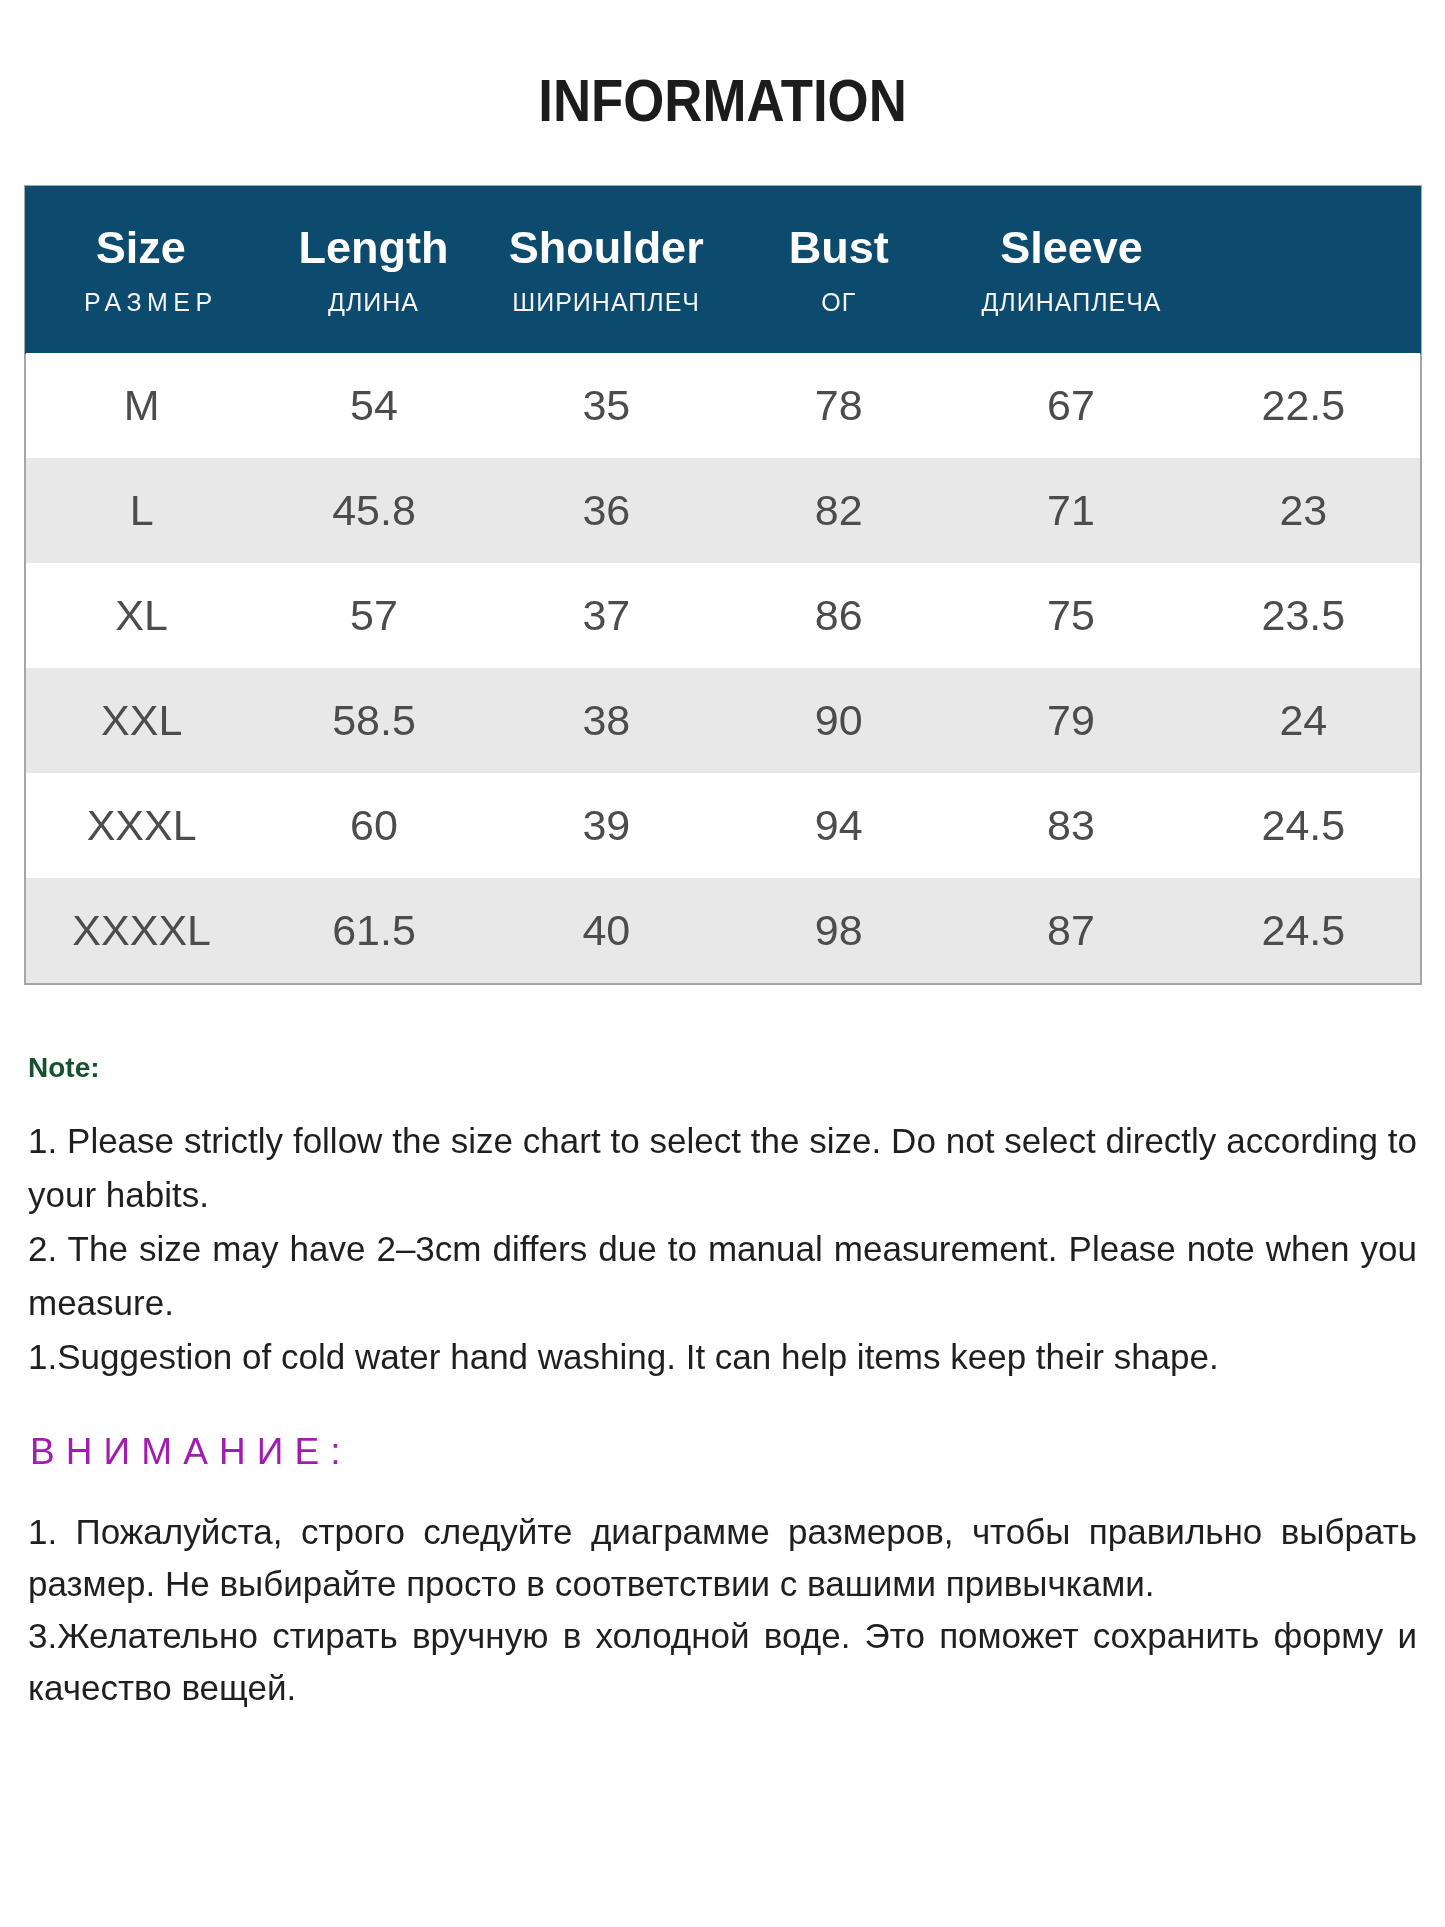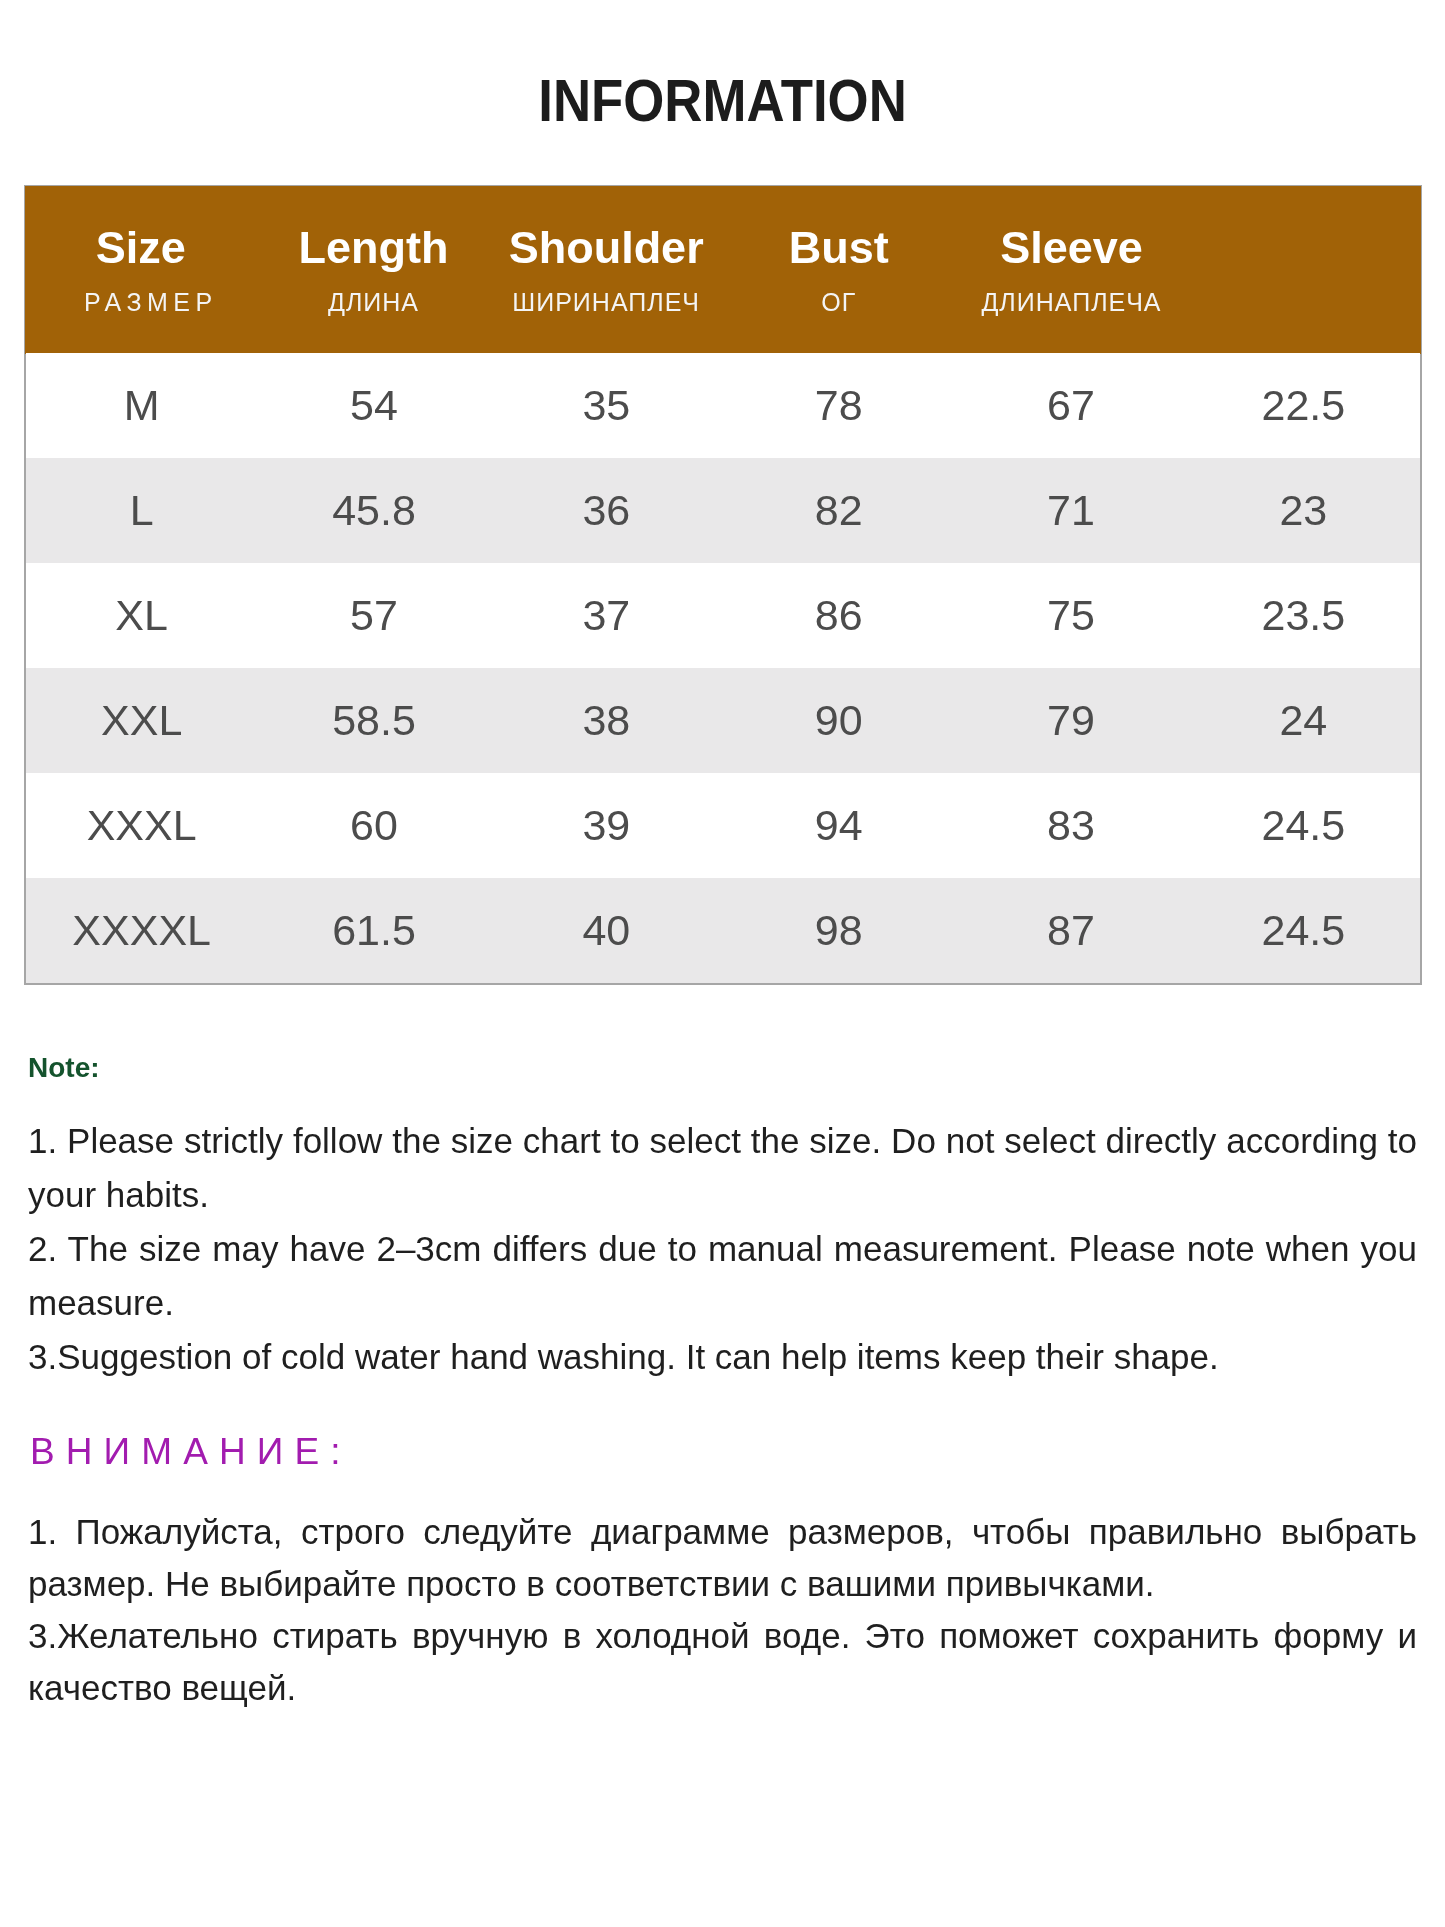--- a/index.html
+++ b/index.html
@@ -28,21 +28,21 @@
   
   .size-table {
     width: 1398px;
     margin: 50px auto 0 auto;
     box-sizing: border-box;
     border: 2px solid #a6a6a6;
   }
   .thead {
     display: grid;
     grid-template-columns: repeat(6, 1fr);
-    background: #a16207;
+    background: #0c4a6e;
     height: 168px;
     align-items: center;
     color: #ffffff;
     margin: -1px; 
   }
   .hcell {
     text-align: center;
     display: flex;
     flex-direction: column;
     gap: 20px;
@@ -198,21 +198,21 @@
   </div>
 </div>
 
 <div class="note-section">
   <div class="note-heading">Note:</div>
 
     <p class="para">1. Please strictly follow the size chart to select the size. Do not select directly according to your habits.</p>
 
     <p class="para">2. The size may have 2–3cm differs due to manual measurement. Please note when you measure.</p>
 
-    <p class="para">3.Suggestion of cold water hand washing. It can help items keep their shape.</p>
+    <p class="para">1.Suggestion of cold water hand washing. It can help items keep their shape.</p>
 
   <div class="attention-heading">ВНИМАНИЕ:</div>
 
     <p class="para ru-para">1. Пожалуйста, строго следуйте диаграмме размеров, чтобы правильно выбрать размер. Не выбирайте просто в соответствии с вашими привычками.</p>
 
 
     <p class="para ru-para">3.Желательно стирать вручную в холодной воде. Это поможет сохранить форму и качество вещей.</p>
 
 </div>
 

